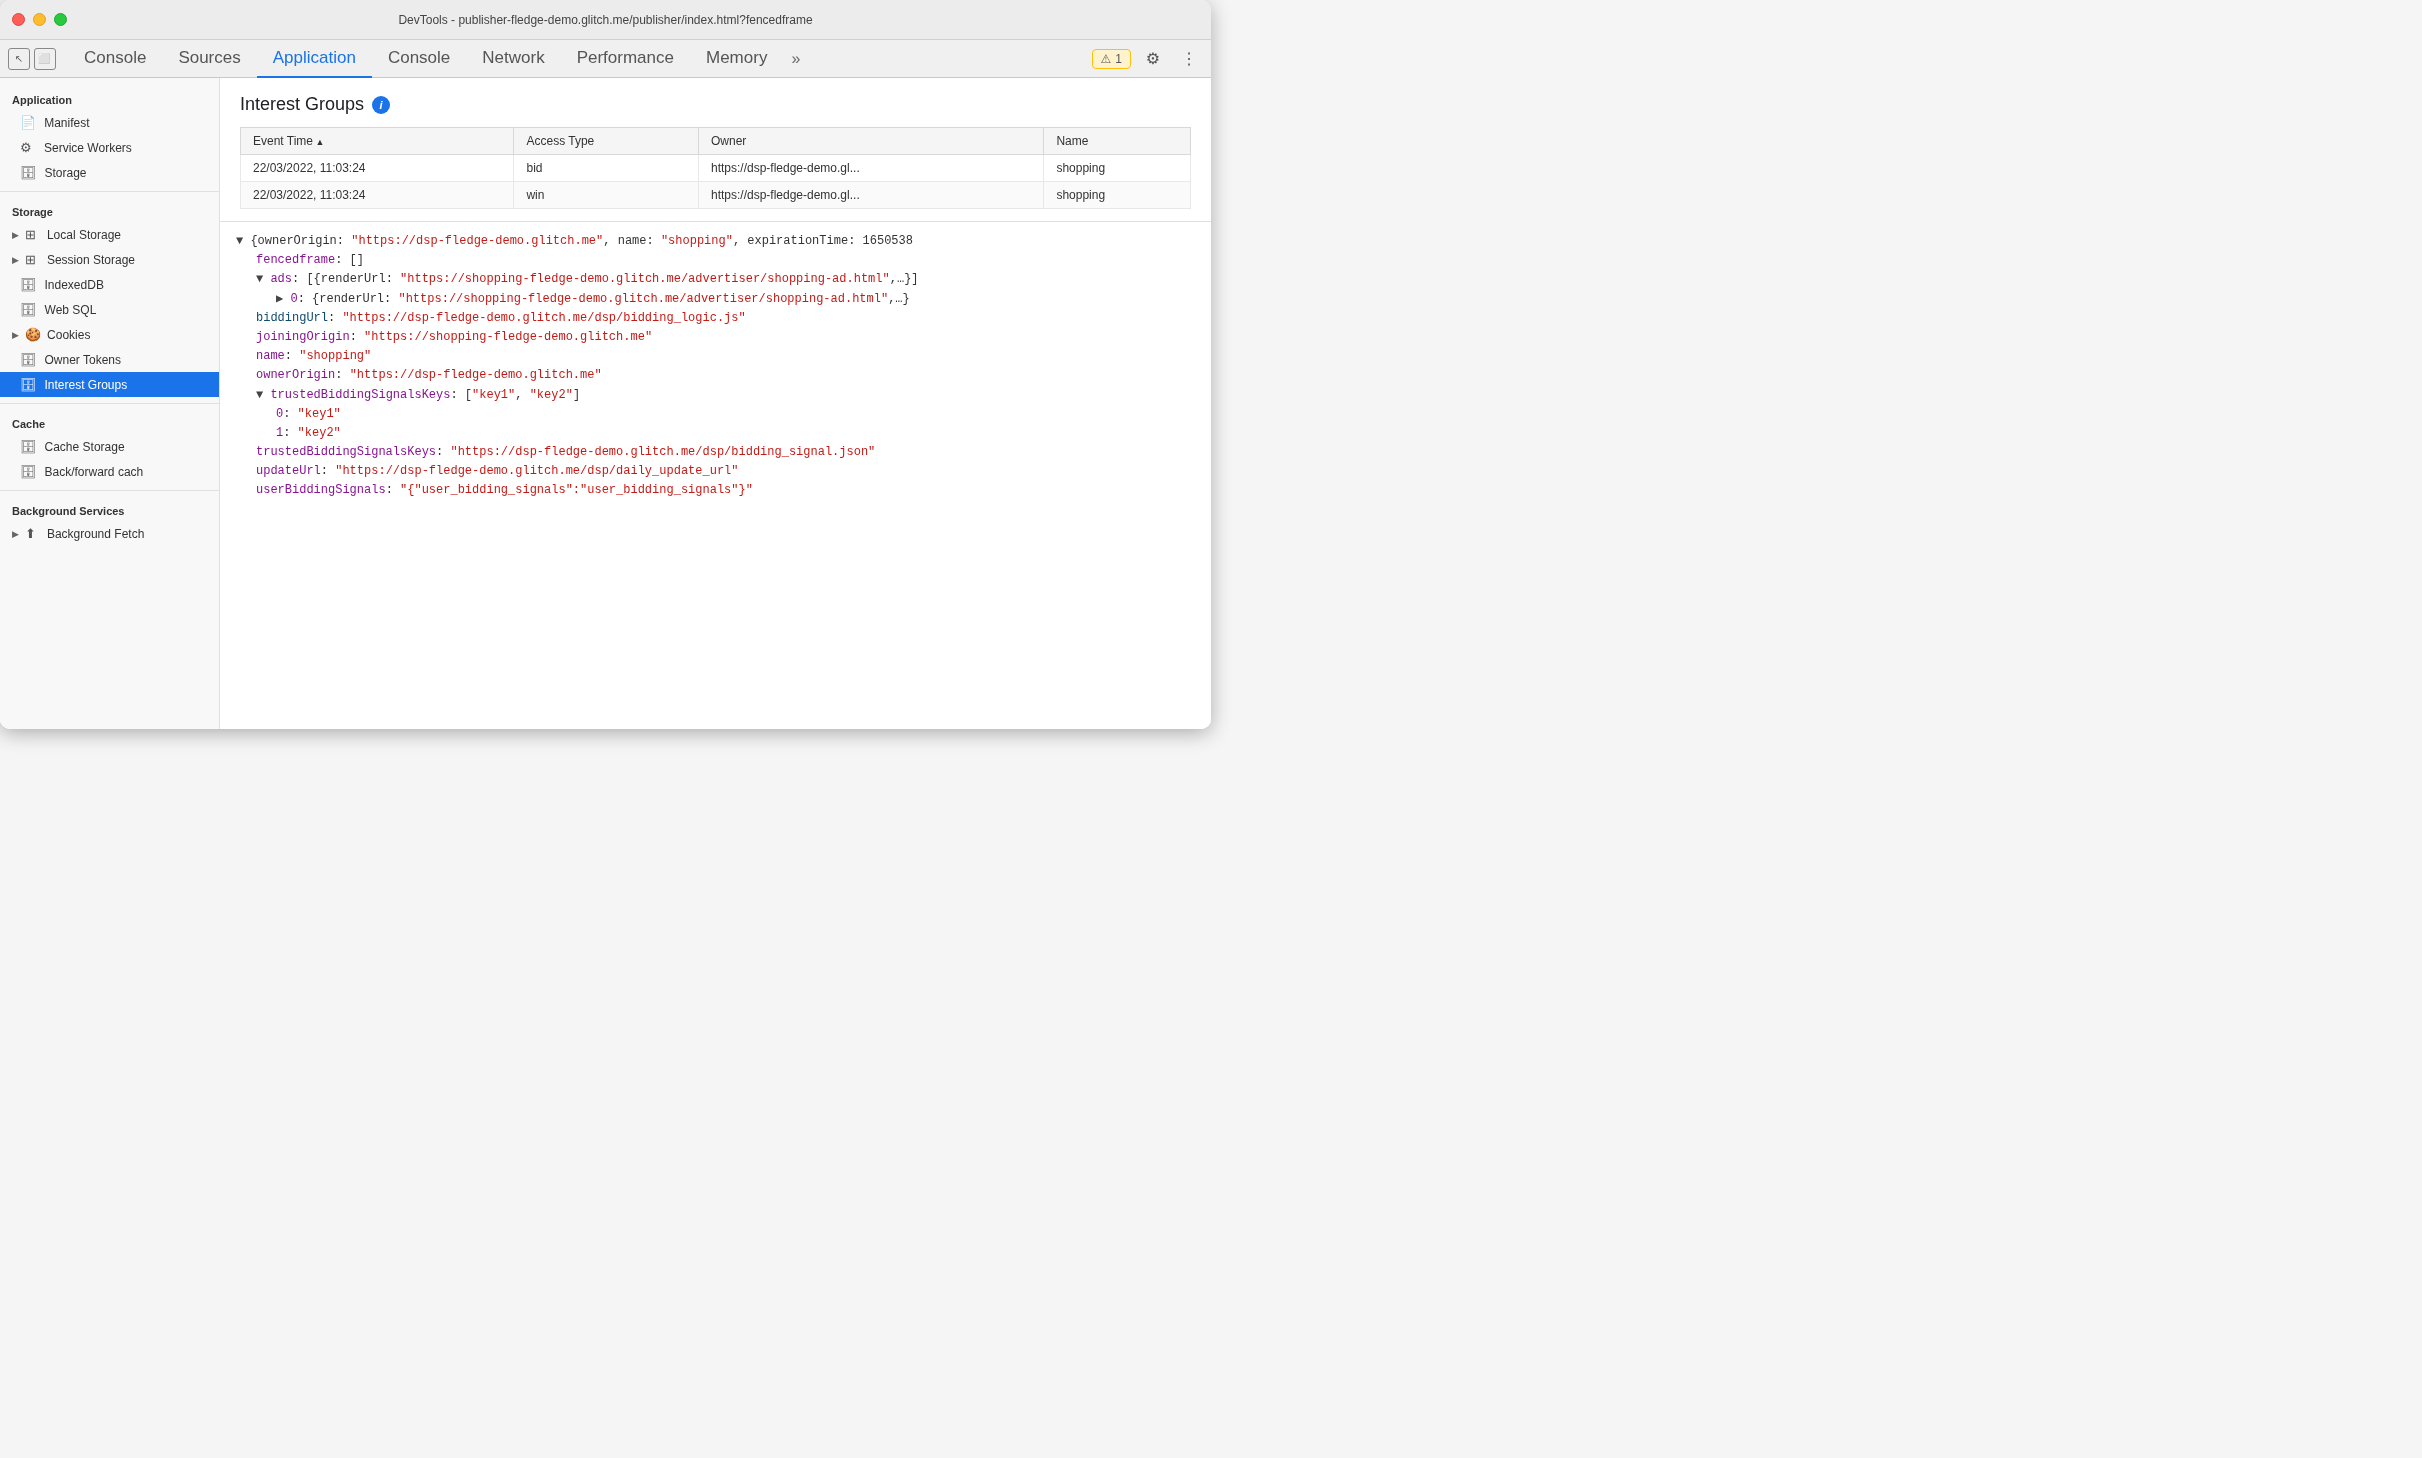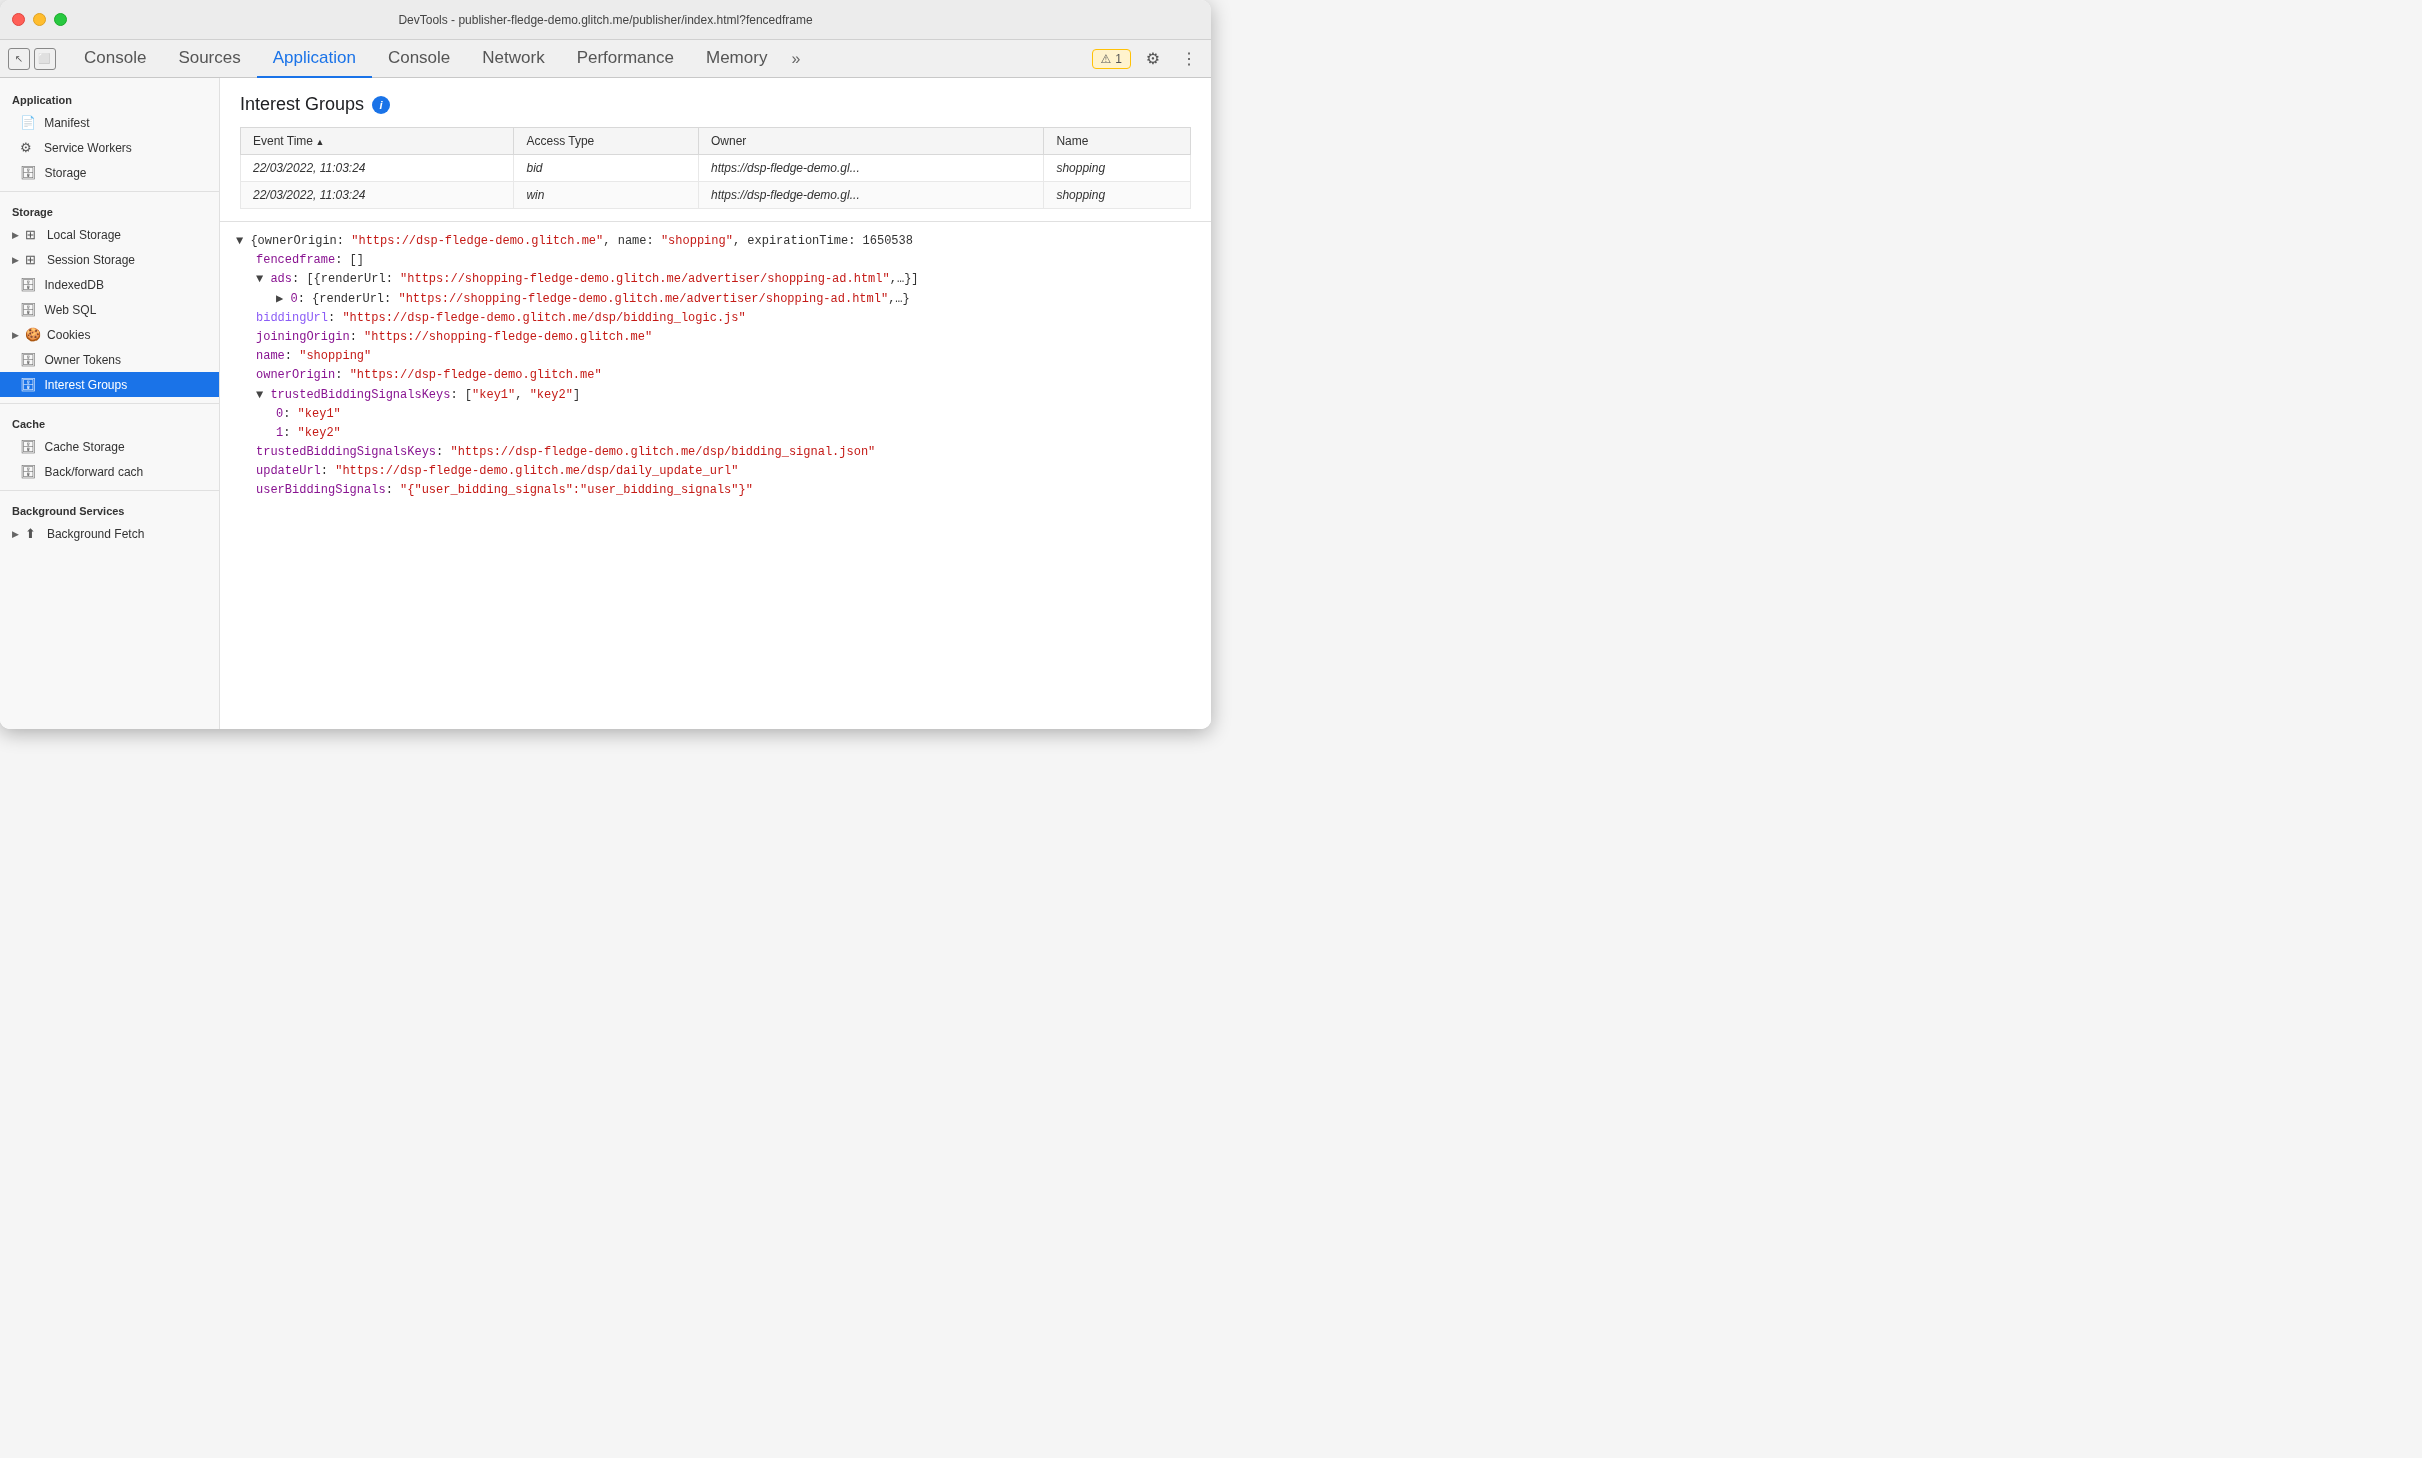--- a/index.html
+++ b/index.html
@@ -244,21 +244,20 @@
       position: relative;
     }
     .ig-table th.sorted::after {
       content: ' ▲';
       font-size: 9px;
     }
     .ig-table td {
       border: 1px solid #e8e8e8;
       padding: 6px 12px;
       color: #333;
-      font-style: italic;
     }
     .ig-table tr:nth-child(even) td { background: #fafafa; }
 
     
     .panel-bottom {
       flex: 1;
       overflow-y: auto;
       padding: 10px 16px;
       font-family: 'Menlo', 'Monaco', 'Courier New', monospace;
       font-size: 12px;
@@ -409,21 +408,21 @@
     </tr>
           </tbody>
       </table>
     </div>
 
     <div class="panel-bottom" id="json-panel">
     <div style="padding-left: 0px; font-family: Menlo, Monaco, &quot;Courier New&quot;, monospace; font-size: 12px; line-height: 1.6; white-space: pre;"><span style="color:#444">▼ </span><span style="color:#333">{ownerOrigin: </span><span style="color:#c41a16">"https://dsp-fledge-demo.glitch.me"</span><span style="color:#333">, name: </span><span style="color:#c41a16">"shopping"</span><span style="color:#333">, expirationTime: 1650538</span></div>
         <div style="padding-left: 20px; font-family: Menlo, Monaco, &quot;Courier New&quot;, monospace; font-size: 12px; line-height: 1.6; white-space: pre;"><span style="color:#881391">fencedframe</span><span style="color:#333">: []</span></div>
         <div style="padding-left: 20px; font-family: Menlo, Monaco, &quot;Courier New&quot;, monospace; font-size: 12px; line-height: 1.6; white-space: pre;"><span style="color:#444">▼ </span><span style="color:#881391">ads</span><span style="color:#333">: [{renderUrl: </span><span style="color:#c41a16">"https://shopping-fledge-demo.glitch.me/advertiser/shopping-ad.html"</span><span style="color:#333">,…}]</span></div>
         <div style="padding-left: 40px; font-family: Menlo, Monaco, &quot;Courier New&quot;, monospace; font-size: 12px; line-height: 1.6; white-space: pre;"><span style="color:#444">▶ </span><span style="color:#881391">0</span><span style="color:#333">: {renderUrl: </span><span style="color:#c41a16">"https://shopping-fledge-demo.glitch.me/advertiser/shopping-ad.html"</span><span style="color:#333">,…}</span></div>
-        <div style="padding-left: 20px; font-family: Menlo, Monaco, &quot;Courier New&quot;, monospace; font-size: 12px; line-height: 1.6; white-space: pre;"><span style="color:#8b5cf6">biddingUrl</span><span style="color:#333">: </span><span style="color:#c41a16">"https://dsp-fledge-demo.glitch.me/dsp/bidding_logic.js"</span></div>
+        <div style="padding-left: 20px; font-family: Menlo, Monaco, &quot;Courier New&quot;, monospace; font-size: 12px; line-height: 1.6; white-space: pre;"><span style="color:#0c4a6e">biddingUrl</span><span style="color:#333">: </span><span style="color:#c41a16">"https://dsp-fledge-demo.glitch.me/dsp/bidding_logic.js"</span></div>
         <div style="padding-left: 20px; font-family: Menlo, Monaco, &quot;Courier New&quot;, monospace; font-size: 12px; line-height: 1.6; white-space: pre;"><span style="color:#881391">joiningOrigin</span><span style="color:#333">: </span><span style="color:#c41a16">"https://shopping-fledge-demo.glitch.me"</span></div>
         <div style="padding-left: 20px; font-family: Menlo, Monaco, &quot;Courier New&quot;, monospace; font-size: 12px; line-height: 1.6; white-space: pre;"><span style="color:#881391">name</span><span style="color:#333">: </span><span style="color:#c41a16">"shopping"</span></div>
         <div style="padding-left: 20px; font-family: Menlo, Monaco, &quot;Courier New&quot;, monospace; font-size: 12px; line-height: 1.6; white-space: pre;"><span style="color:#881391">ownerOrigin</span><span style="color:#333">: </span><span style="color:#c41a16">"https://dsp-fledge-demo.glitch.me"</span></div>
         <div style="padding-left: 20px; font-family: Menlo, Monaco, &quot;Courier New&quot;, monospace; font-size: 12px; line-height: 1.6; white-space: pre;"><span style="color:#444">▼ </span><span style="color:#881391">trustedBiddingSignalsKeys</span><span style="color:#333">: [</span><span style="color:#c41a16">"key1"</span><span style="color:#333">, </span><span style="color:#c41a16">"key2"</span><span style="color:#333">]</span></div>
         <div style="padding-left: 40px; font-family: Menlo, Monaco, &quot;Courier New&quot;, monospace; font-size: 12px; line-height: 1.6; white-space: pre;"><span style="color:#881391">0</span><span style="color:#333">: </span><span style="color:#c41a16">"key1"</span></div>
         <div style="padding-left: 40px; font-family: Menlo, Monaco, &quot;Courier New&quot;, monospace; font-size: 12px; line-height: 1.6; white-space: pre;"><span style="color:#881391">1</span><span style="color:#333">: </span><span style="color:#c41a16">"key2"</span></div>
         <div style="padding-left: 20px; font-family: Menlo, Monaco, &quot;Courier New&quot;, monospace; font-size: 12px; line-height: 1.6; white-space: pre;"><span style="color:#881391">trustedBiddingSignalsKeys</span><span style="color:#333">: </span><span style="color:#c41a16">"https://dsp-fledge-demo.glitch.me/dsp/bidding_signal.json"</span></div>
         <div style="padding-left: 20px; font-family: Menlo, Monaco, &quot;Courier New&quot;, monospace; font-size: 12px; line-height: 1.6; white-space: pre;"><span style="color:#881391">updateUrl</span><span style="color:#333">: </span><span style="color:#c41a16">"https://dsp-fledge-demo.glitch.me/dsp/daily_update_url"</span></div>
         <div style="padding-left: 20px; font-family: Menlo, Monaco, &quot;Courier New&quot;, monospace; font-size: 12px; line-height: 1.6; white-space: pre;"><span style="color:#881391">userBiddingSignals</span><span style="color:#333">: </span><span style="color:#c41a16">"{"user_bidding_signals":"user_bidding_signals"}"</span></div>
       </div>

